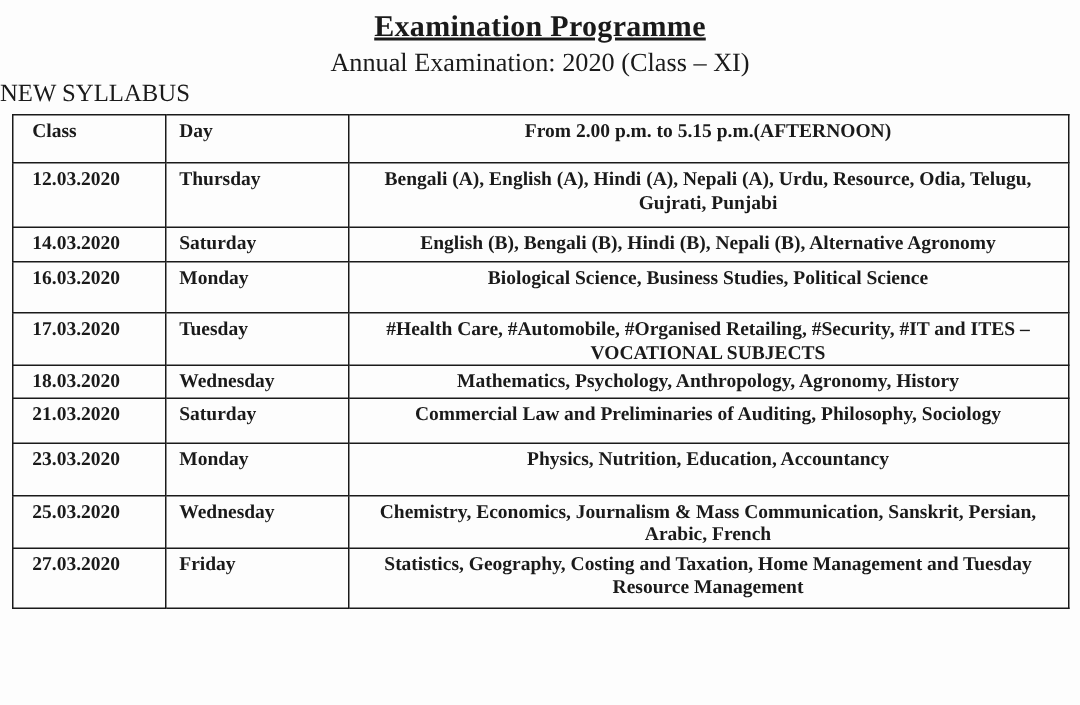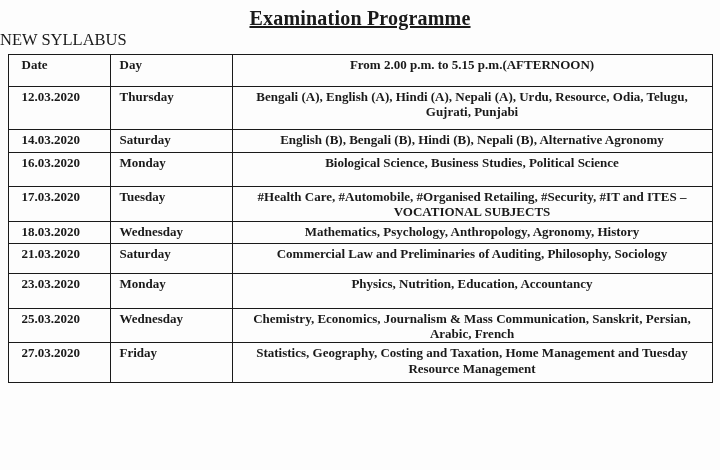--- a/index.html
+++ b/index.html
@@ -69,31 +69,32 @@
   }
   table.exam th.h-sub, table.exam td.cell-sub {
     text-align: center;
   }
 </style>
 </head>
 <body>
 
 <div class="page">
   <div class="title">Examination Programme</div>
+  <div class="subtitle">Annual Examination: 2020 (Class – XI)</div>
   <div class="syllabus">NEW SYLLABUS</div>
 
   <table class="exam">
     <colgroup>
       <col class="c-date">
         <col class="c-day">
         <col class="c-sub">
     </colgroup>
     <thead>
       <tr style="height:32px;">
-        <th class="h-date">Date</th>
+        <th class="h-date">Class</th>
         <th class="h-day">Day</th>
         <th class="h-sub">From 2.00 p.m. to 5.15 p.m.(AFTERNOON)</th>
       </tr>
     </thead>
     <tbody id="exam-rows">
         <tr style="height: 43px;">
     <td class="cell-date">12.03.2020</td>
     <td class="cell-day">Thursday</td>
     <td class="cell-sub">Bengali (A), English (A), Hindi (A), Nepali (A), Urdu, Resource, Odia, Telugu, Gujrati, Punjabi</td>
   </tr>

